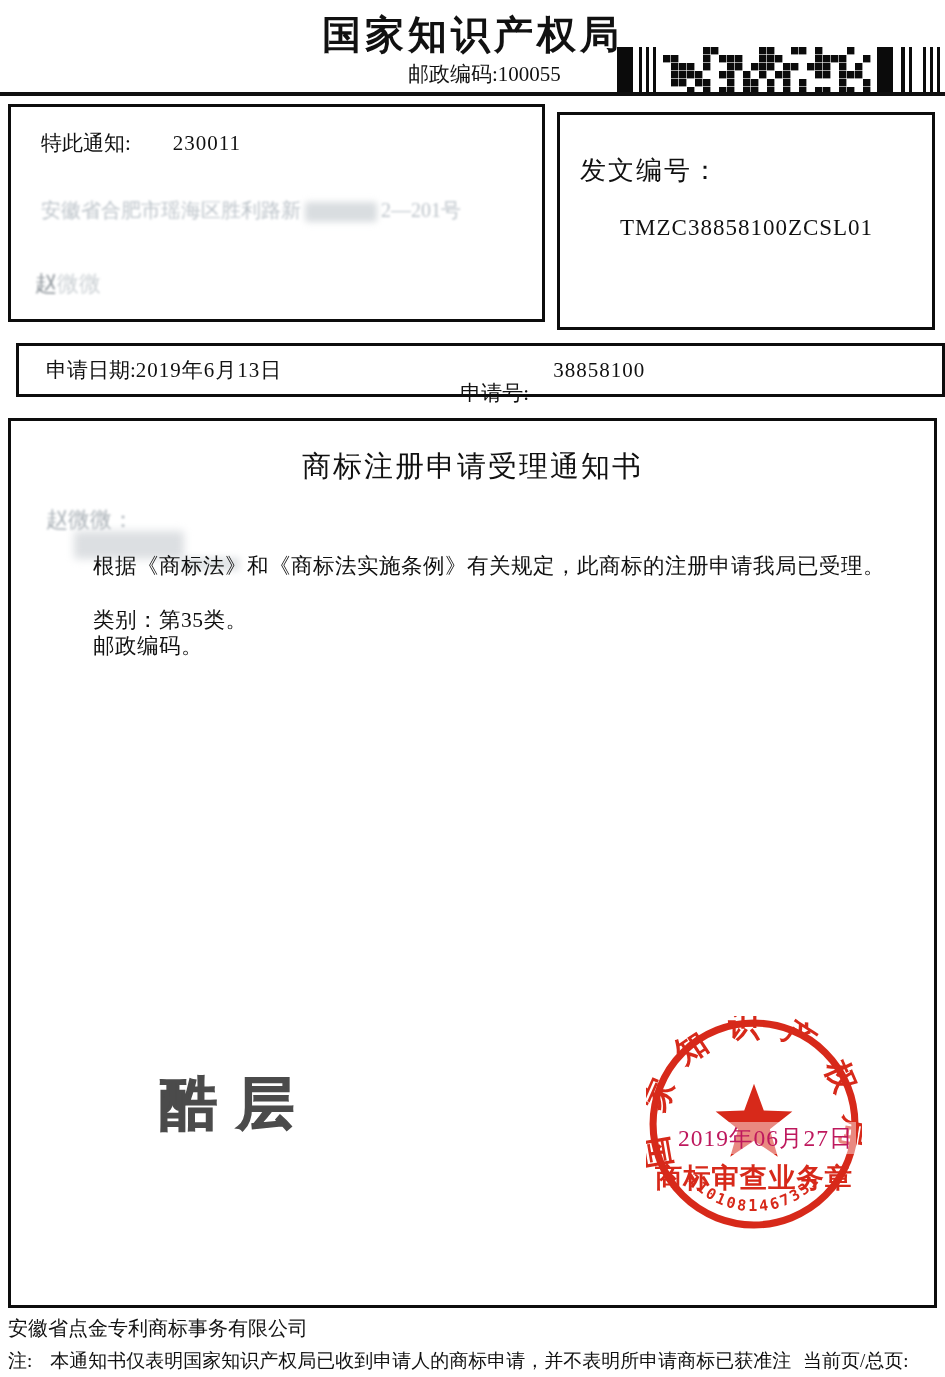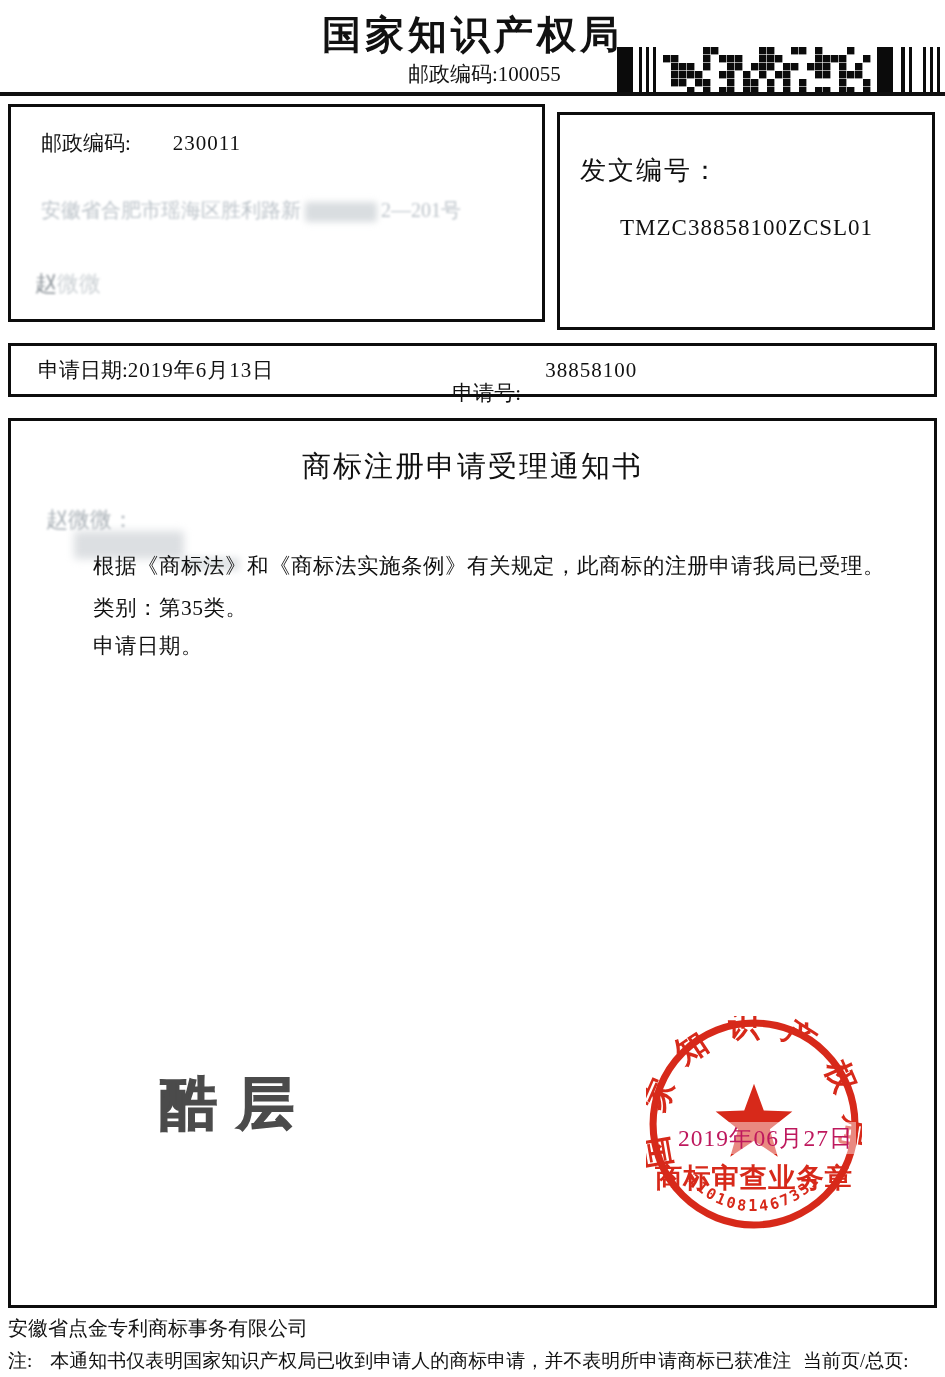--- a/index.html
+++ b/index.html
@@ -21,39 +21,39 @@
   .addr-smudge{position:absolute;left:30px;top:90px;font-size:20px;color:#bcc3c9;
         filter:blur(1px);white-space:nowrap;}
   .smudge-block{display:inline-block;width:72px;height:20px;background:#d9dde0;
         filter:blur(3px);border-radius:3px;vertical-align:middle;margin:0 4px;}
   .name-smudge{position:absolute;left:24px;top:162px;font-size:22px;filter:blur(1.2px);}
   .name-smudge .c1{color:#8d949a;}
   .name-smudge .c2{color:#ccd1d5;}
   .doc-label{position:absolute;left:20px;top:38px;font-size:26px;letter-spacing:2px;}
   .doc-value{position:absolute;left:60px;top:100px;font-size:23px;letter-spacing:1px;}
   
-  .app-bar{left:8px;top:343px;width:923px;height:48px;}
+  .app-bar{left:16px;top:343px;width:923px;height:48px;}
   .app-bar .inner{position:absolute;inset:0;display:flex;align-items:center;font-size:21px;}
   .ab-date-label{margin-left:27px;}
   .ab-date-value{margin-left:0;letter-spacing:1px;font-family:Liberation Serif, serif;}
   .ab-no-label{margin-left:178px;margin-top:46px;}
   .ab-no-value{margin-left:24px;letter-spacing:1px;}
   
   .main-box{left:8px;top:418px;width:923px;height:884px;}
   .notice-title{position:absolute;top:26px;left:0;width:100%;text-align:center;
         font-size:29px;letter-spacing:2px;}
   .salutation{position:absolute;left:35px;top:84px;font-size:22px;}
   .salutation .txt{color:#aab1b7;filter:blur(1px);}
   .sal-block1{position:absolute;left:28px;top:26px;width:110px;height:28px;background:#dcdfe2;
         filter:blur(4px);border-radius:3px;}
   .sal-block2{position:absolute;left:132px;top:52px;width:62px;height:14px;background:#e3e6e8;
         filter:blur(3px);border-radius:3px;}
   .bodyline{position:absolute;left:82px;font-size:21.5px;letter-spacing:0.5px;white-space:nowrap;}
   .line1{top:130px;font-family:Liberation Serif, serif;}
-  .line2{top:172px;}
+  .line2{top:184px;}
   .line3{top:210px;}
   
   .trademark{position:absolute;left:160px;top:1066px;font-size:57px;font-weight:900;
         color:#4b4b4b;letter-spacing:20px;-webkit-text-stroke:1.5px #4b4b4b;}
   
   .seal{position:absolute;left:646px;top:1016px;width:216px;height:216px;z-index:2;}
   .seal-svg{width:100%;height:100%;}
   .seal-arc-text{font-size:31px;font-weight:bold;letter-spacing:20px;fill:#d7291a;
         font-family:"Liberation Serif","DejaVu Serif",serif;}
   .seal-bottom-label{font-size:27px;font-weight:bold;fill:#d7291a;letter-spacing:1px;
@@ -169,21 +169,21 @@
       <rect x="292" y="0" width="3" height="47"></rect>
       <rect x="306" y="0" width="3" height="47"></rect>
       <rect x="313" y="0" width="3" height="47"></rect>
       <rect x="320" y="0" width="3" height="47"></rect>
     </g>
   </svg>
   <div class="hdr-rule"></div>
 
   <div class="box recipient-box">
     <div class="postal-row">
-      <span>邮政编码:</span><span class="val">230011</span>
+      <span>特此通知:</span><span class="val">230011</span>
     </div>
     <div class="addr-smudge">
       <span>安徽省合肥市瑶海区胜利路新</span><span class="smudge-block"></span><span>2—201号</span>
     </div>
     <div class="name-smudge">
       <span class="c1">赵</span><span class="c2">微微</span>
     </div>
   </div>
 
   <div class="box doc-box">
@@ -202,21 +202,21 @@
 
   <div class="box main-box">
     <div class="notice-title">商标注册申请受理通知书</div>
     <div class="salutation">
       <span class="txt">赵微微：</span>
       <span class="sal-block1"></span>
       <span class="sal-block2"></span>
     </div>
     <div class="bodyline line1">根据《商标法》和《商标法实施条例》有关规定，此商标的注册申请我局已受理。</div>
     <div class="bodyline line2">类别：第35类。</div>
-    <div class="bodyline line3">申请日期。</div>
+    <div class="bodyline line3">邮政编码。</div>
   </div>
 
   <div class="trademark">酷层</div>
 
   <div class="seal">
     <svg class="seal-svg" viewBox="-107 -107 214 214">
       <circle cx="0" cy="0" r="100" fill="none" stroke="#d7291a" stroke-width="7"></circle>
       <path id="sealArcTop" d="M -79 40 A 88 88 0 1 1 79 40" fill="none"></path>
       <path id="sealArcBottom" d="M -63 59 A 86 86 0 0 0 63 59" fill="none"></path>
       <polygon fill="#d7291a" points="0,-40 9.7,-13.4 38,-12.4 15.7,5.1 23.5,32.4 0,16.5 -23.5,32.4 -15.7,5.1 -38,-12.4 -9.7,-13.4"></polygon>

